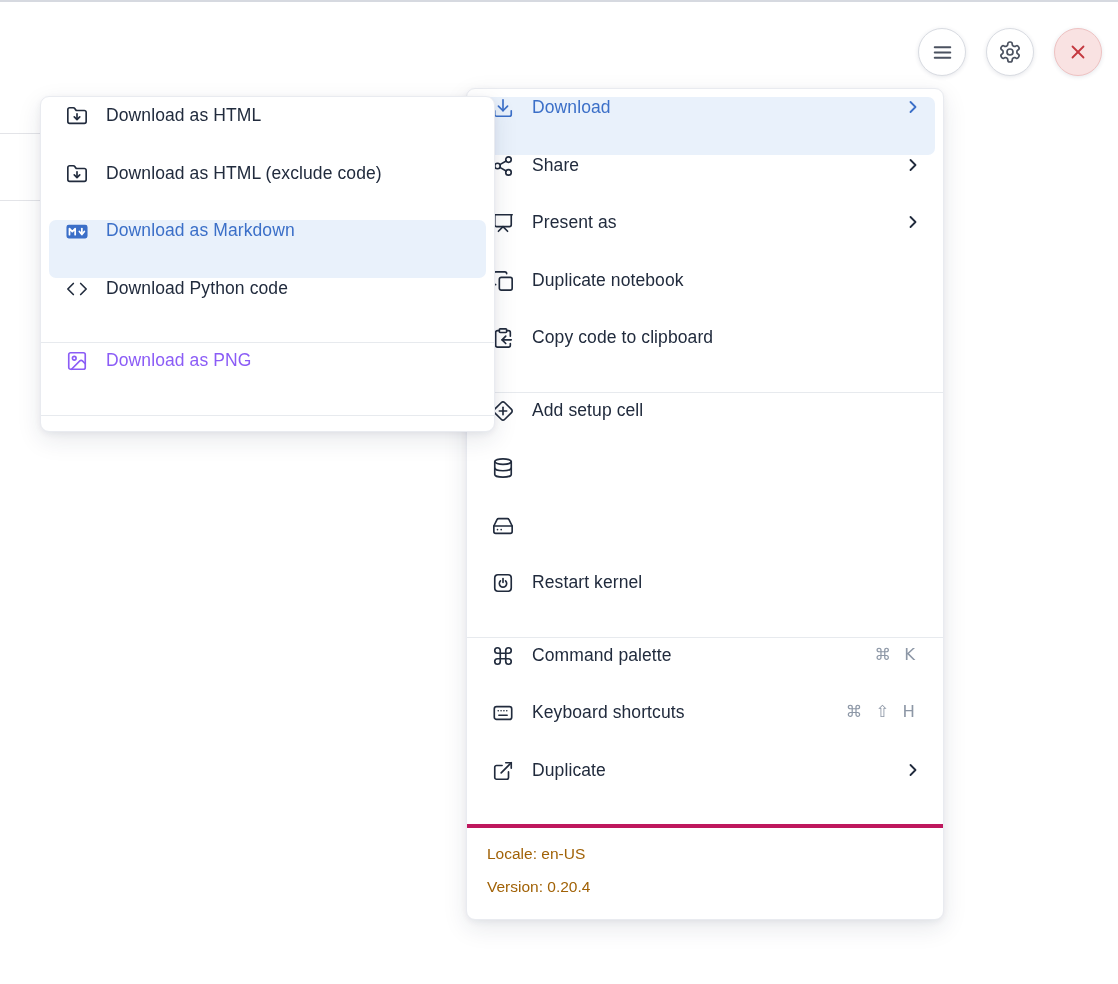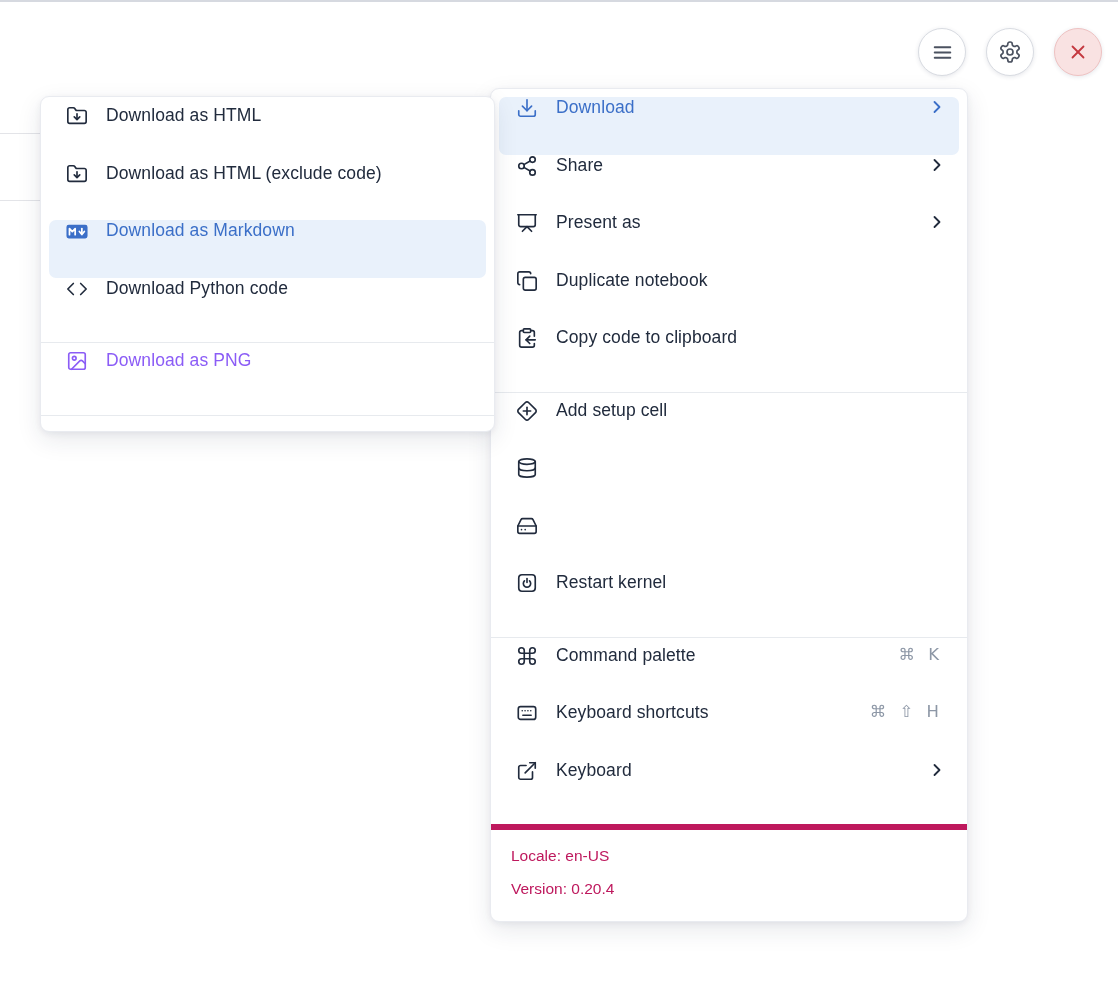--- a/index.html
+++ b/index.html
@@ -33,21 +33,21 @@
 
   
   .menu-panel {
     position: absolute;
     background: #ffffff;
     border: 1px solid #e9ebf0;
     border-radius: 9px;
     box-shadow: 0 8px 24px rgba(25,35,65,0.10), 0 2px 6px rgba(25,35,65,0.06);
     padding: 8px 0;
   }
-  .main-menu { left: 490px; top: 88px; width: 478px; z-index: 10; }
+  .main-menu { left: 466px; top: 88px; width: 478px; z-index: 10; }
   .download-submenu { left: 40px; top: 96px; width: 455px; z-index: 20; }
 
   .menu-item {
     display: flex; align-items: flex-start;
     height: 57.5px;
     margin: 0 8px;
     padding: 0 12px 0 17px;
     border-radius: 7px;
     font-size: 17.5px;
     color: #212b3d;
@@ -62,24 +62,24 @@
   .mi-shortcut {
     color: #8d97a6; font-size: 16.5px; letter-spacing: 4px;
     font-family: "DejaVu Sans", "Liberation Sans", sans-serif;
     margin-right: 4px; white-space: nowrap;
   }
   .mi-chevron { width: 20px; height: 20px; flex: none; margin-left: 10px; display: flex; align-items: center; justify-content: center; }
 
   .menu-divider { height: 1px; background: #e7eaee; margin: 7px 0; }
 
   .menu-footer {
-    border-top: 6px solid #be185d;
+    border-top: 4px solid #be185d;
     margin-top: 7px;
     padding: 13px 20px 4px 20px;
-    color: #be185d;
+    color: #a16207;
     font-size: 15.5px;
   }
   .menu-footer div { padding: 4px 0 11px 0; }
 </style>
 </head>
 <body>
 
 <div class="top-border"></div>
 <div class="bg-line l1"></div>
 <div class="bg-line l2"></div>
@@ -247,21 +247,21 @@
         <span class="mi-shortcut">⌘ ⇧ H</span>
       </div>
       <div class="menu-item">
         <span class="mi-icon">
           <svg width="22" height="22" viewBox="0 0 24 24" fill="none" stroke="currentColor" stroke-width="1.8" stroke-linecap="round" stroke-linejoin="round">
             <path d="M18 13v6a2 2 0 0 1-2 2H5a2 2 0 0 1-2-2V8a2 2 0 0 1 2-2h6"></path>
             <polyline points="15 3 21 3 21 9"></polyline>
             <line x1="10" y1="14" x2="21" y2="3"></line>
           </svg>
         </span>
-        <span class="mi-label">Keyboard</span>
+        <span class="mi-label">Duplicate</span>
         <span class="mi-chevron">
           <svg width="20" height="20" viewBox="0 0 24 24" fill="none" stroke="currentColor" stroke-width="2.2" stroke-linecap="round" stroke-linejoin="round">
             <polyline points="9 18 15 12 9 6"></polyline>
           </svg>
         </span>
       </div>
     </div>
   <div class="menu-footer">
     <div>Locale: en-US</div>
     <div>Version: 0.20.4</div>

